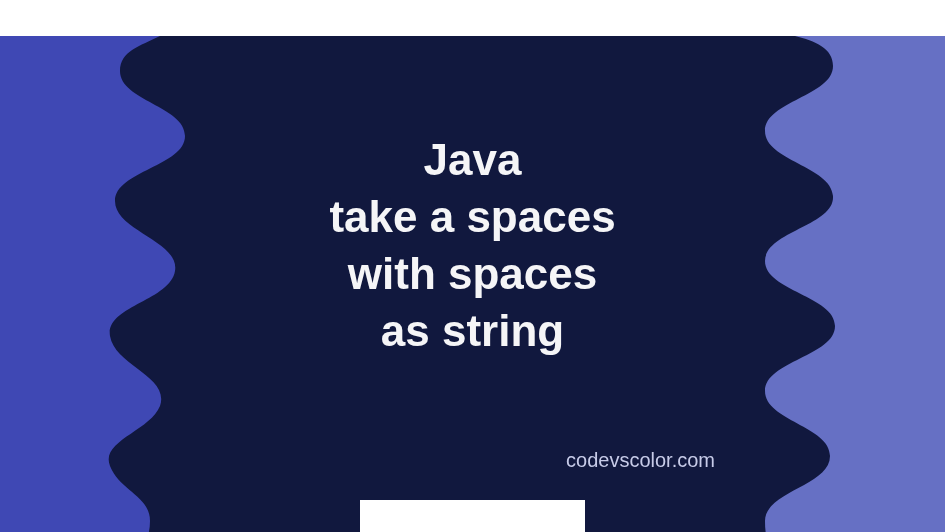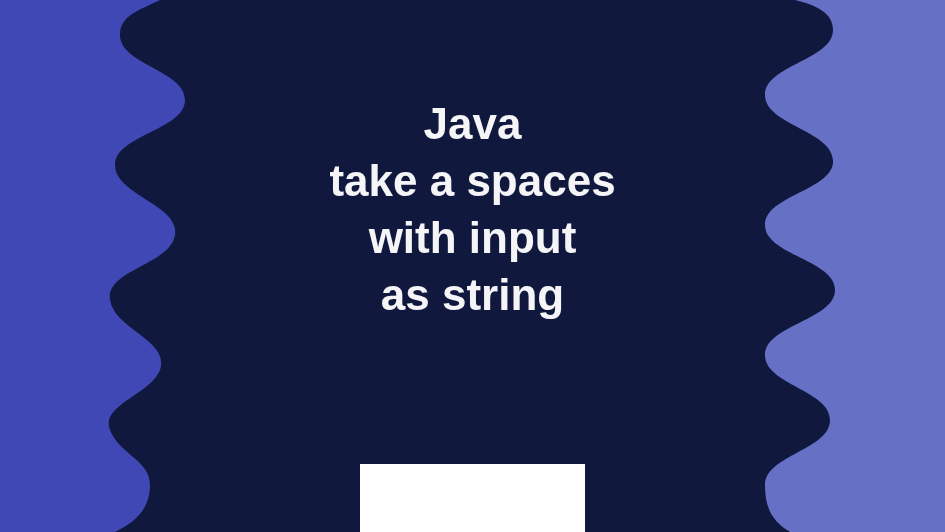--- a/index.html
+++ b/index.html
@@ -12,20 +12,21 @@
       height: 532px;
       overflow: hidden;
       font-family: -apple-system, BlinkMacSystemFont, "Segoe UI", sans-serif;
       position: relative;
     }
     .canvas {
       width: 945px;
       height: 464px;
       position: relative;
       background: #11183e;
+      margin-top: 36px;
     }
     .side-left {
       position: absolute;
       left: 0;
       top: 0;
       width: 200px;
       height: 532px;
       background: #3f48b4;
       z-index: 2;
     }
@@ -114,18 +115,19 @@
       C180,195 250,190 248,160
       C246,130 180,125 180,95
       C180,65 248,60 248,30
       C248,12 230,5 210,0
       Z"></path>
   </svg>
 
   <div class="title-block">
     <div>Java</div>
     <div>take a spaces</div>
-    <div>with input</div>
+    <div>with spaces</div>
     <div>as string</div>
   </div>
 
+  <div class="footer-text">codevscolor.com</div>
 
 </div>
 
 </body></html>

